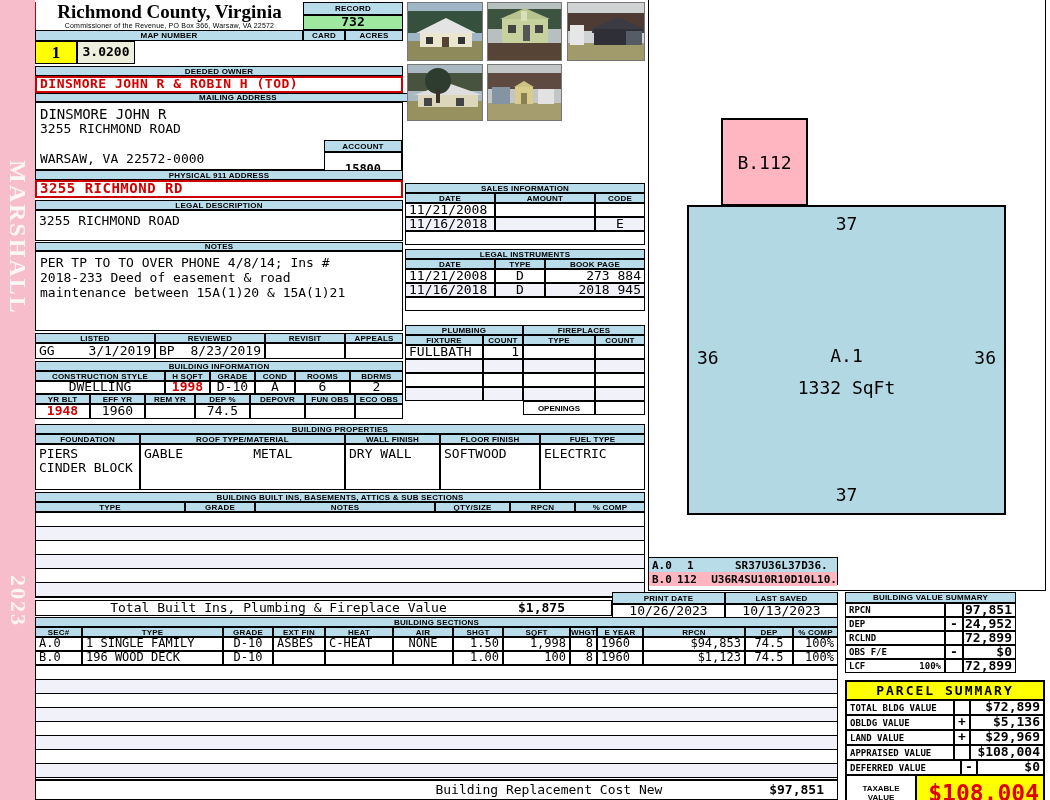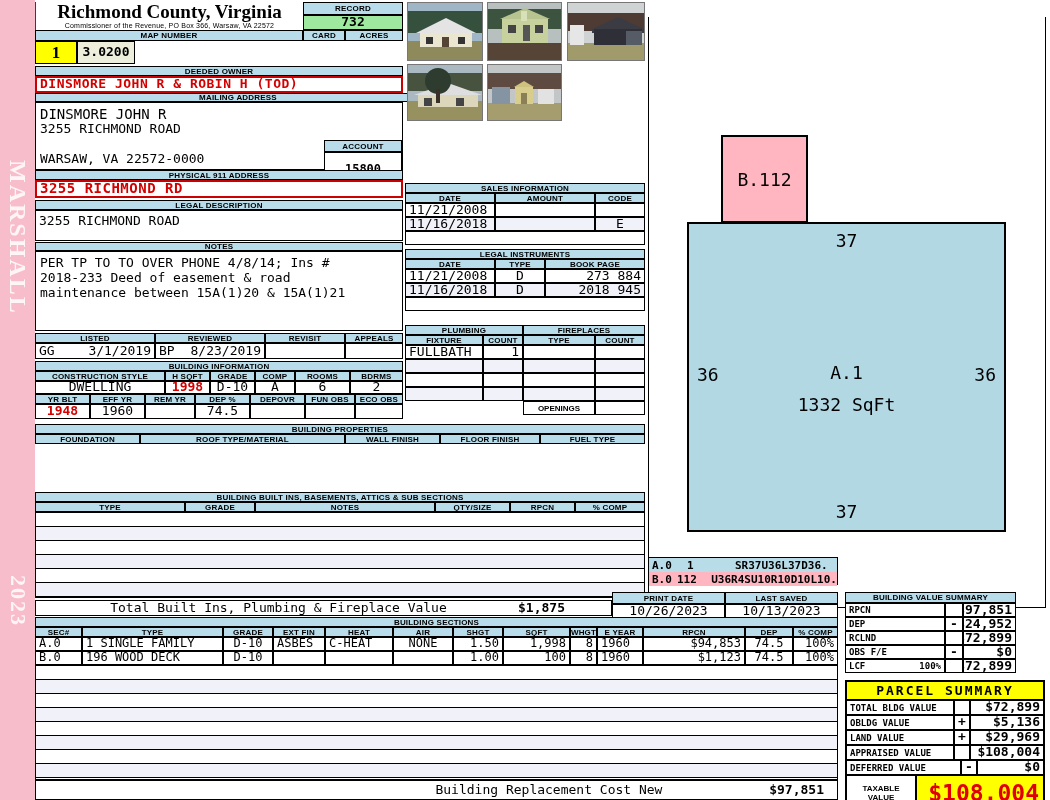--- a/index.html
+++ b/index.html
@@ -95,21 +95,21 @@
     </div>
     <div class="vc" style="width:80px"></div>
     <div class="vc" style="width:58px"></div>
   </div>
 
   <div class="abs hdr" style="left:35px;top:361px;width:368px;height:10px">BUILDING INFORMATION</div>
   <div class="abs row" style="left:35px;top:371px;width:368px;height:10px">
     <div class="hdr" style="width:130px">CONSTRUCTION STYLE</div>
     <div class="hdr" style="width:45px">H SQFT</div>
     <div class="hdr" style="width:45px">GRADE</div>
-    <div class="hdr" style="width:40px">COMP</div>
+    <div class="hdr" style="width:40px">COND</div>
     <div class="hdr" style="width:55px">ROOMS</div>
     <div class="hdr" style="width:53px">BDRMS</div>
   </div>
   <div class="abs row" style="left:35px;top:381px;width:368px;height:13px">
     <div class="vc ctr" style="width:130px">DWELLING</div>
     <div class="vc ctr b red" style="width:45px">1998</div>
     <div class="vc ctr" style="width:45px">D-10</div>
     <div class="vc ctr" style="width:40px">A</div>
     <div class="vc ctr" style="width:55px">6</div>
     <div class="vc ctr" style="width:53px">2</div>
@@ -133,20 +133,33 @@
     <div class="vc ctr" style="width:48px"></div>
   </div>
 
   <div class="abs hdr" style="left:35px;top:424px;width:610px;height:10px">BUILDING PROPERTIES</div>
   <div class="abs row" style="left:35px;top:434px;width:610px;height:10px">
     <div class="hdr" style="width:105px">FOUNDATION</div>
     <div class="hdr" style="width:205px">ROOF TYPE/MATERIAL</div>
     <div class="hdr" style="width:95px">WALL FINISH</div>
     <div class="hdr" style="width:100px">FLOOR FINISH</div>
     <div class="hdr" style="width:105px">FUEL TYPE</div>
+  </div>
+  <div class="abs row" style="left:35px;top:444px;width:610px;height:46px">
+    <div class="vc" style="width:105px;flex-direction:column;align-items:flex-start;justify-content:flex-start;padding-top:2px;white-space:normal">
+      <div>PIERS</div>
+      <div>CINDER BLOCK</div>
+    </div>
+    <div class="vc" style="width:205px;align-items:flex-start;padding-top:2px">
+      <span>GABLE</span>
+      <span style="margin-left:70px">METAL</span>
+    </div>
+    <div class="vc" style="width:95px;align-items:flex-start;padding-top:2px">DRY WALL</div>
+    <div class="vc" style="width:100px;align-items:flex-start;padding-top:2px">SOFTWOOD</div>
+    <div class="vc" style="width:105px;align-items:flex-start;padding-top:2px">ELECTRIC</div>
   </div>
 
   <div class="abs hdr" style="left:35px;top:492px;width:610px;height:10px">BUILDING BUILT INS, BASEMENTS, ATTICS &amp; SUB SECTIONS</div>
   <div class="abs row" style="left:35px;top:502px;width:610px;height:10px">
     <div class="hdr" style="width:150px">TYPE</div>
     <div class="hdr" style="width:70px">GRADE</div>
     <div class="hdr" style="width:180px">NOTES</div>
     <div class="hdr" style="width:75px">QTY/SIZE</div>
     <div class="hdr" style="width:65px">RPCN</div>
     <div class="hdr" style="width:70px">% COMP</div>
@@ -287,21 +300,21 @@
     <div class="vc" style="width:78px;background:#f1f1f9"></div>
       <div class="vc" style="width:40px;background:#f1f1f9"></div>
       <div class="vc" style="width:72px;background:#f1f1f9"></div>
       <div class="vc" style="width:50px;background:#f1f1f9"></div>
   </div>
   <div class="abs row" style="left:523px;top:401px;width:122px;height:14px">
     <div class="vc ctr" style="width:72px;font:bold 8px 'Liberation Sans',sans-serif">OPENINGS</div>
     <div class="vc" style="width:50px"></div>
   </div>
 
-  <div class="abs" style="left:648px;top:17px;width:398px;height:591px;border:1px solid #000;border-top:none;background:#fff">
+  <div class="abs" style="left:648px;top:0;width:398px;height:591px;border:1px solid #000;border-top:none;background:#fff">
     <div class="abs ctr" style="left:72px;top:118px;width:87px;height:88px;background:#ffb6c1;border:2px solid #000;display:flex;align-items:center;font:18px 'DejaVu Sans Mono',monospace">B.112</div>
     <div class="abs" style="left:38px;top:205px;width:319px;height:310px;background:#b2d8e4;border:2px solid #000">
       <div class="sk-num" style="left:50%;top:6px;transform:translateX(-50%)">37</div>
       <div class="sk-num" style="left:8px;top:140px">36</div>
       <div class="sk-num" style="right:8px;top:140px">36</div>
       <div class="sk-num" style="left:50%;top:138px;transform:translateX(-50%)">A.1</div>
       <div class="sk-num" style="left:50%;top:170px;transform:translateX(-50%)">1332 SqFt</div>
       <div class="sk-num" style="left:50%;bottom:8px;transform:translateX(-50%)">37</div>
     </div>
   </div>

